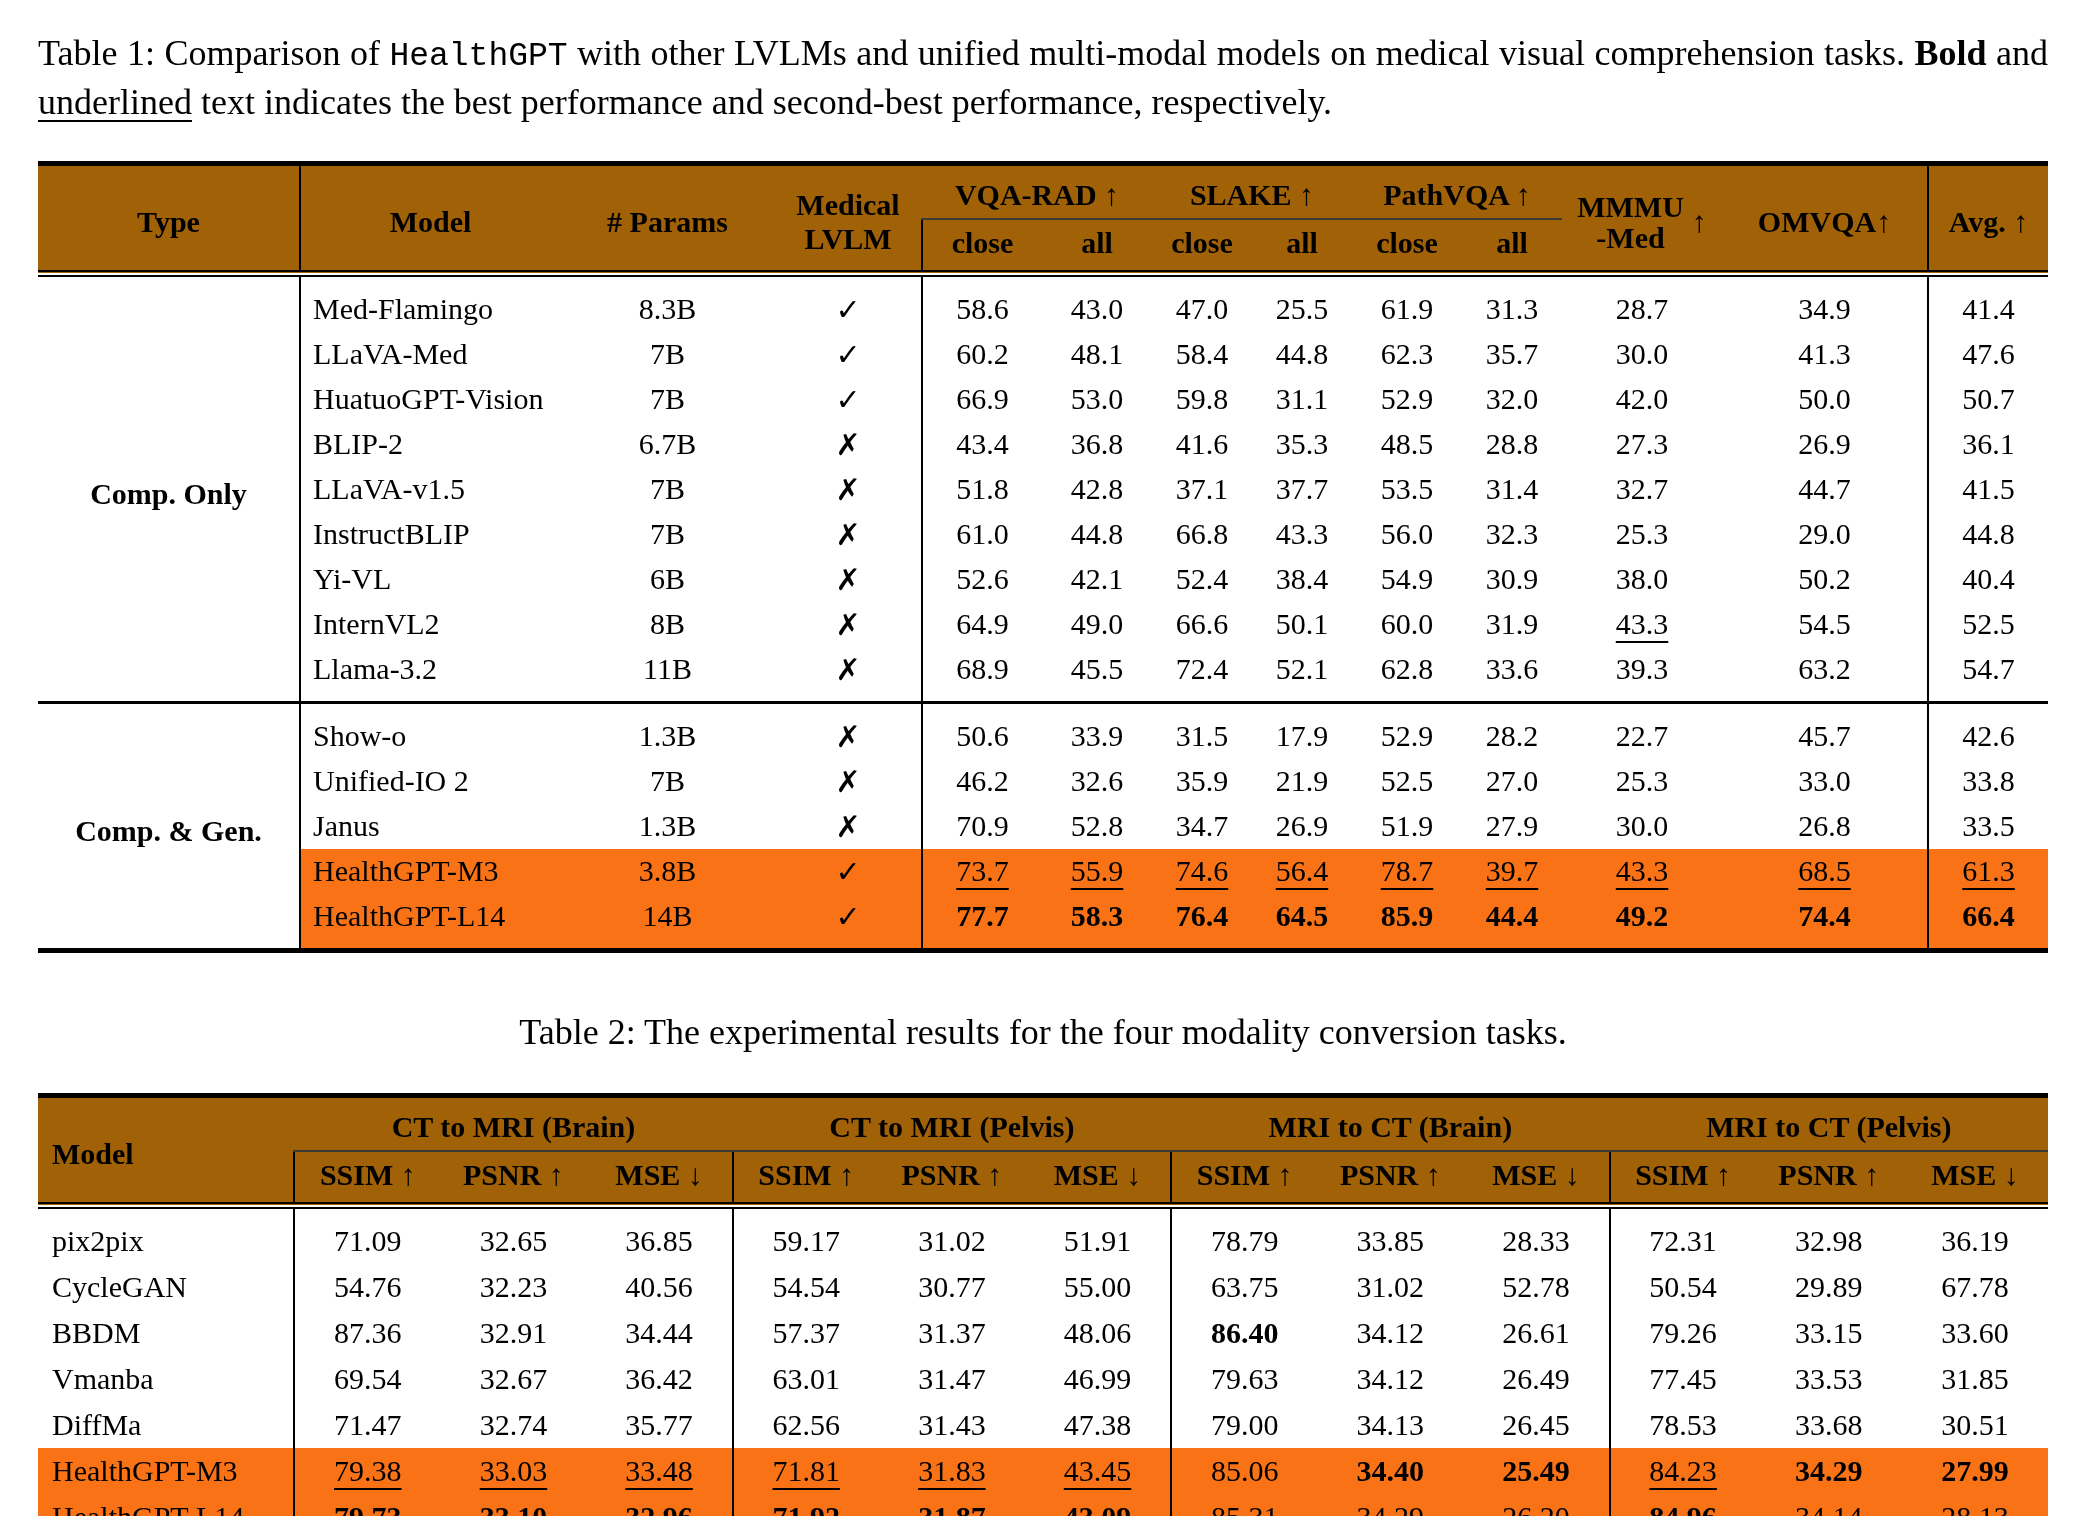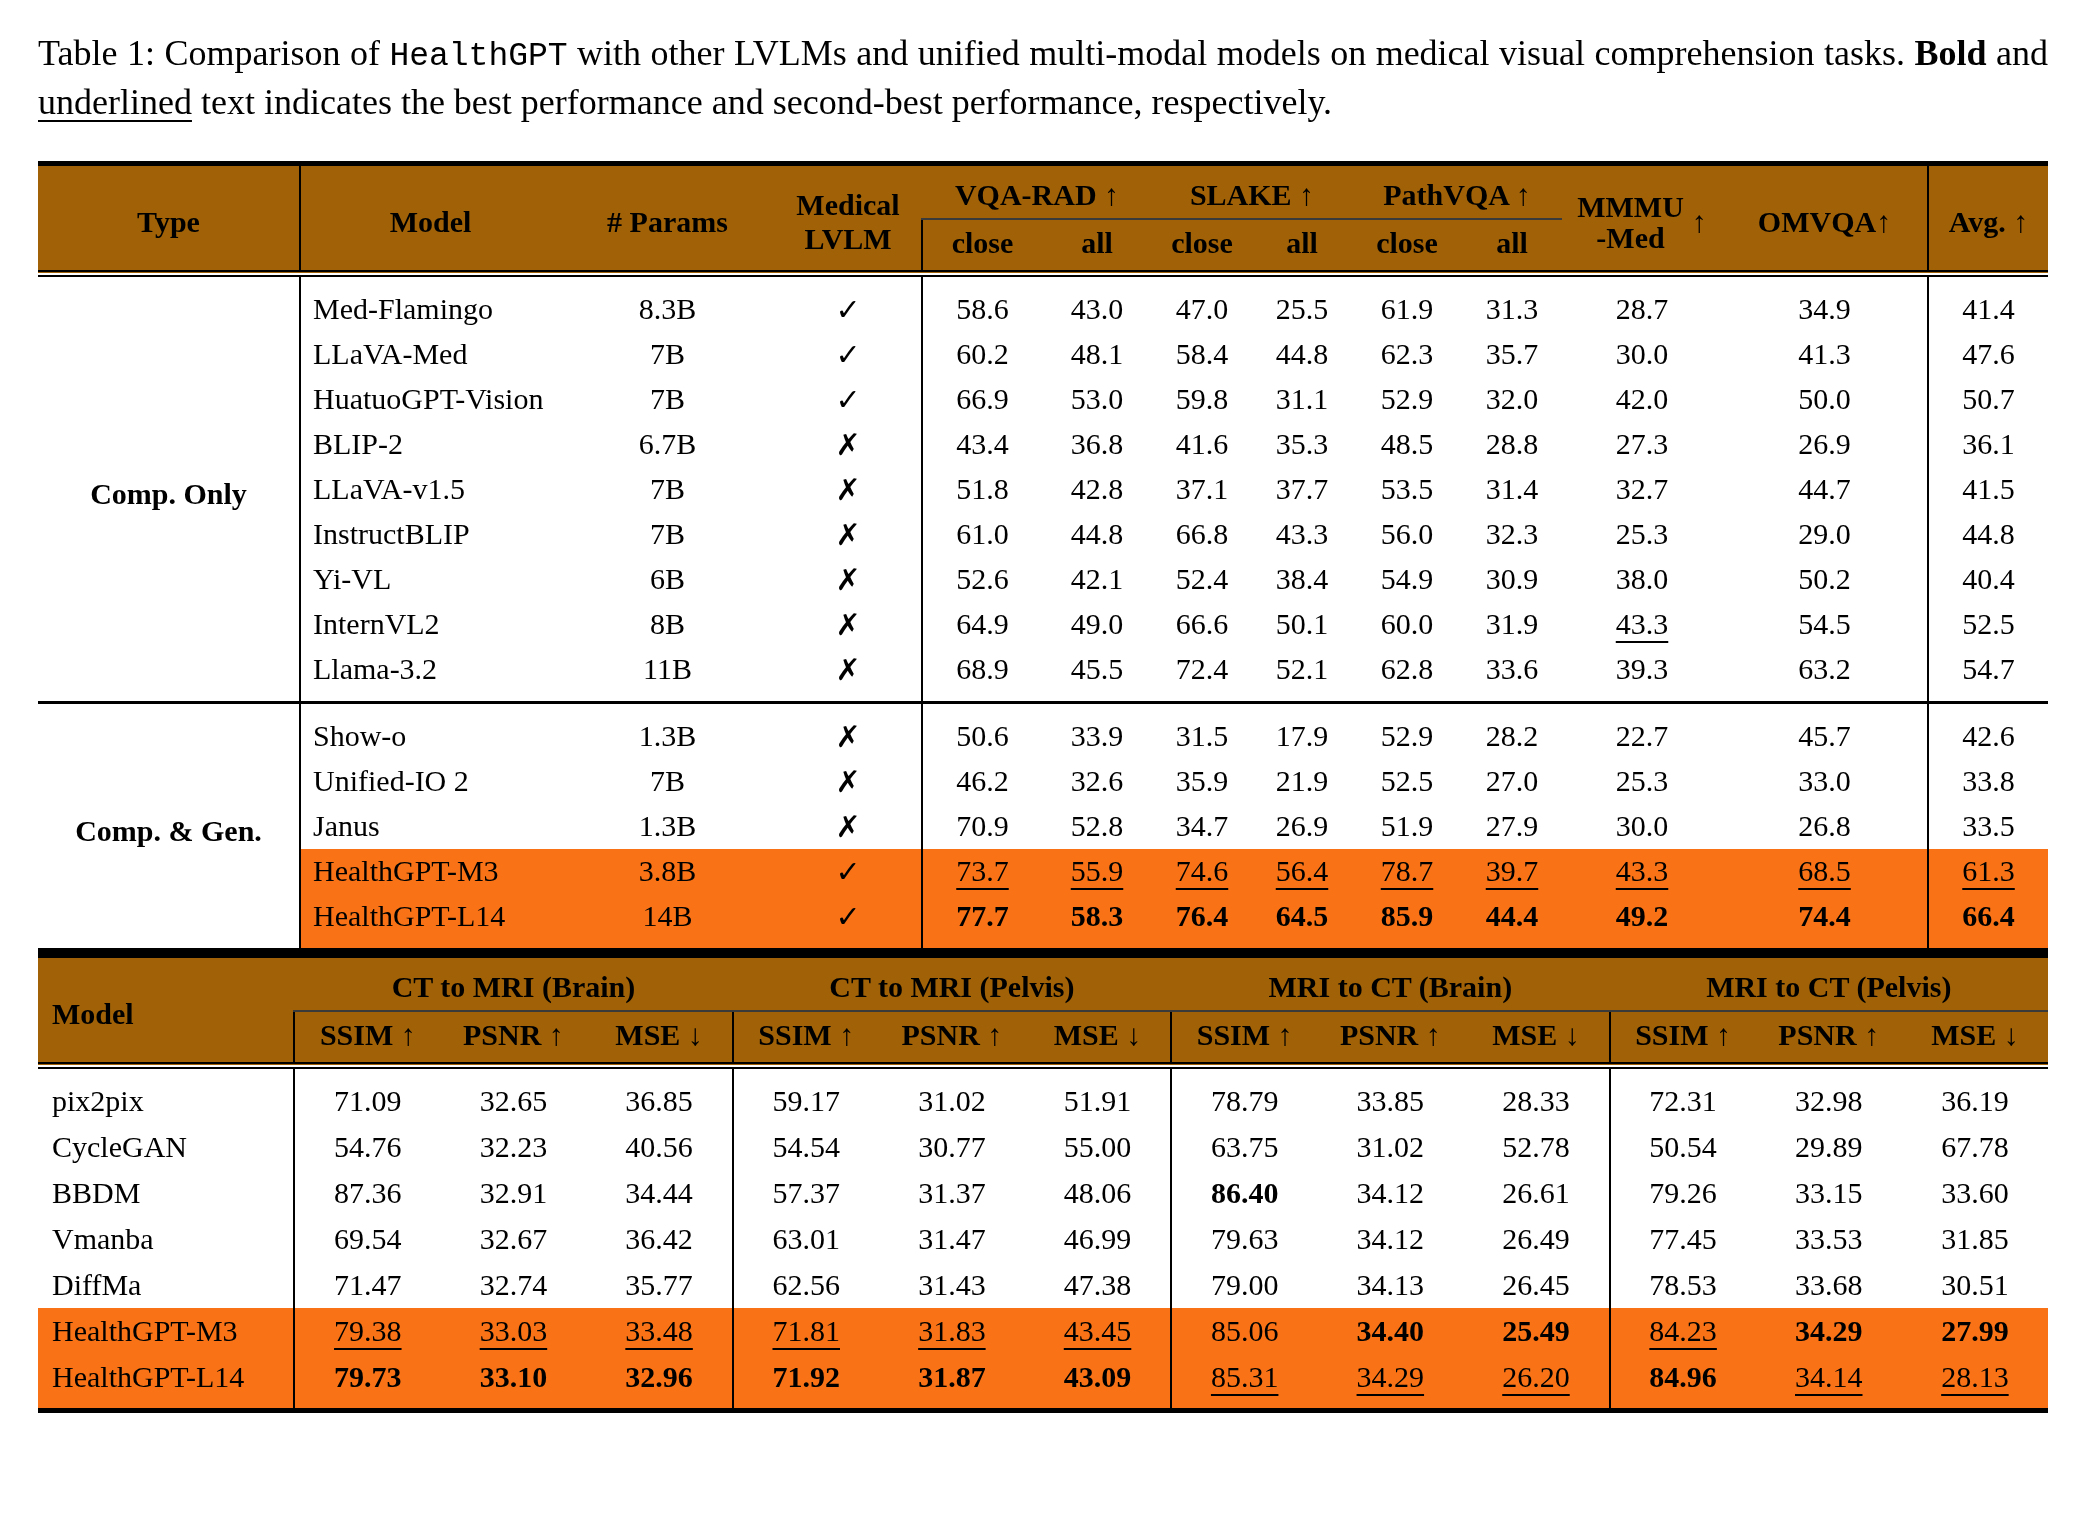--- a/index.html
+++ b/index.html
@@ -294,20 +294,21 @@
           <td class="best">64.5</td>
           <td class="best">85.9</td>
           <td class="best">44.4</td>
           <td class="best">49.2</td>
           <td class="best">74.4</td>
           <td class="best bl">66.4</td>
         </tr>
       </tbody>
     </table>
 
+  <p class="caption2">Table 2: The experimental results for the four modality conversion tasks.</p>
 
   <table class="t2">
     <colgroup>
       <col class="m">
         <col class="v">
         <col class="v">
         <col class="v">
         <col class="v">
         <col class="v">
         <col class="v">

